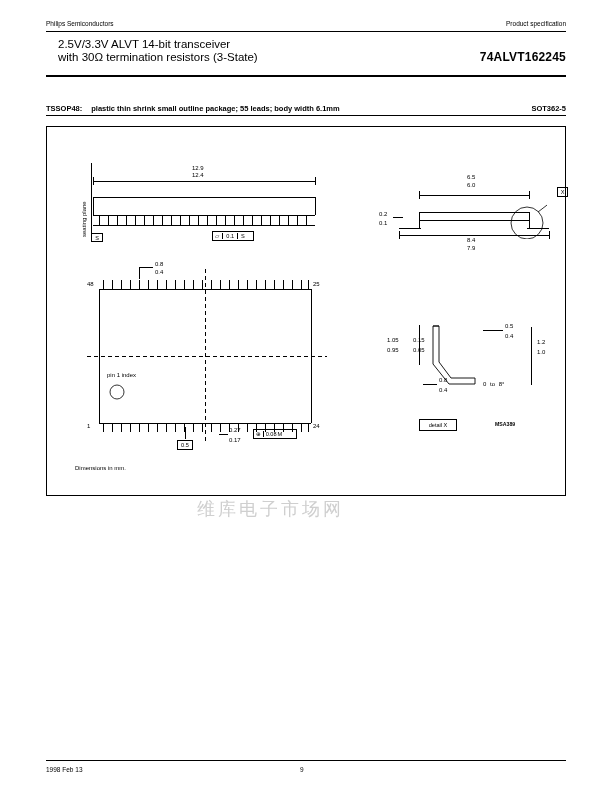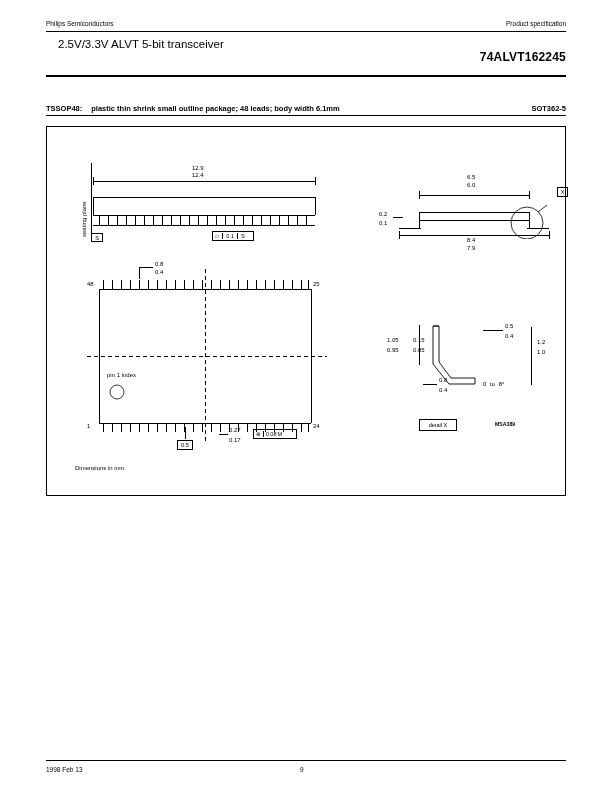--- a/index.html
+++ b/index.html
@@ -135,36 +135,38 @@
 
 <div class="page">
 
   <div class="hdr-row">
     <span>Philips Semiconductors</span>
     <span>Product specification</span>
   </div>
   <div class="hdr-rule"></div>
 
   <div class="title-block">
-    <div class="l1">2.5V/3.3V ALVT 5-bit transceiver</div>
+    <div class="l1">2.5V/3.3V ALVT 14-bit transceiver</div>
+    <div class="l2">with 30Ω termination resistors (3-State)</div>
   </div>
   <div class="partno">74ALVT162245</div>
   <div class="hdr-rule2"></div>
 
   <div class="pkg-band">
     <span class="desc">
       <span class="d1">TSSOP48:</span>
-      <span class="d2">plastic thin shrink small outline package; 48 leads; body width 6.1mm</span>
+      <span class="d2">plastic thin shrink small outline package; 55 leads; body width 6.1mm</span>
     </span>
     <span>SOT362-5</span>
   </div>
   <div class="band-rule"></div>
 
   <div class="frame">
 
+    <div class="wm">维库电子市场网</div>
 
     <div class="rot" style="left:34px; top:110px;">seating plane</div>
 
     <div class="ln vl" style="left:44px; top:36px; height:72px;"></div>
 
     <div class="ln hl" style="left:46px; top:70px; width:222px;"></div>
     <div class="ln hl" style="left:46px; top:88px; width:222px;"></div>
     <div class="ln vl" style="left:46px; top:70px; height:18px;"></div>
     <div class="ln vl" style="left:268px; top:70px; height:18px;"></div>
 

